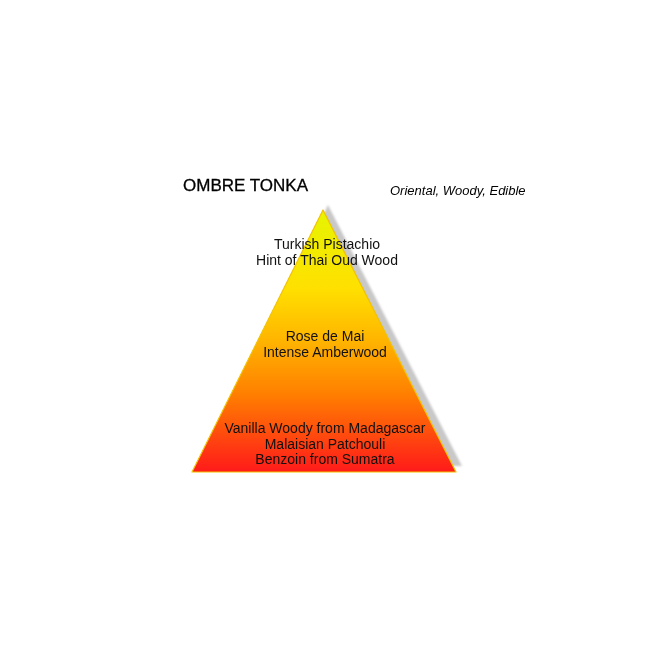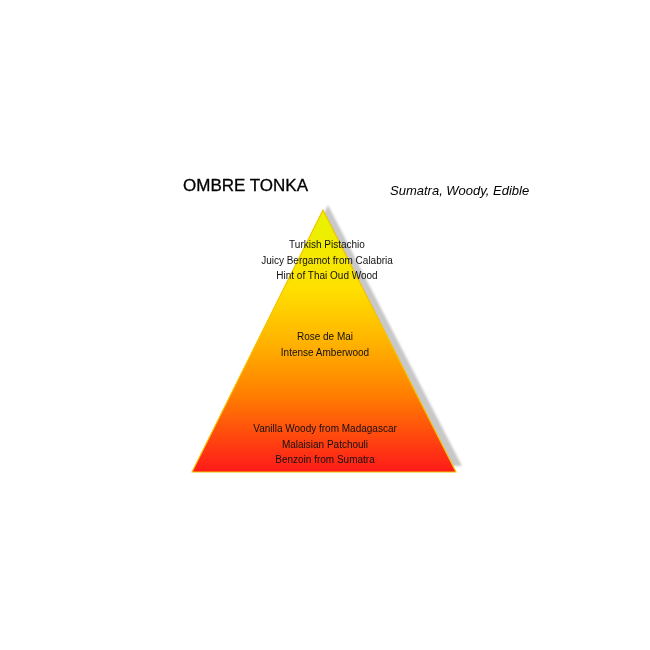--- a/index.html
+++ b/index.html
@@ -38,55 +38,54 @@
       left: 0;
       top: 0;
       width: 650px;
       height: 650px;
     }
     .tier {
       position: absolute;
       left: 180px;
       width: 290px;
       text-align: center;
-      font-size: 10px;
+      font-size: 14px;
       line-height: 15.5px;
       color: #111;
     }
     .tier-top { top: 237px; left: 177px; width: 300px; }
     .tier-middle { top: 329px; }
     .tier-base { top: 421px; }
     .note-line { display: block; }
   </style>
 </head>
 <body>
 
 <div class="title">OMBRE TONKA</div>
-<div class="subtitle">Sumatra, Woody, Edible</div>
+<div class="subtitle">Oriental, Woody, Edible</div>
 
 <svg class="pyramid" viewBox="0 0 650 650" xmlns="http://www.w3.org/2000/svg">
   <defs>
     <linearGradient id="pyrGrad" x1="0" y1="0" x2="0" y2="1">
       <stop offset="0%" stop-color="#e6f500"></stop>
       <stop offset="30%" stop-color="#ffe000"></stop>
       <stop offset="50%" stop-color="#ffb400"></stop>
       <stop offset="70%" stop-color="#ff8000"></stop>
       <stop offset="100%" stop-color="#ff1a1a"></stop>
     </linearGradient>
     <filter id="blur1" x="-10%" y="-10%" width="120%" height="120%">
       <feGaussianBlur stdDeviation="1.2"></feGaussianBlur>
     </filter>
   </defs>
   <polygon points="328,205 462,466 200,466" fill="#c8c8c8" filter="url(#blur1)"></polygon>
   <polygon points="323,210 456,472 192,472" fill="url(#pyrGrad)" stroke="#f2c200" stroke-width="1.2" stroke-linejoin="round"></polygon>
 </svg>
 
 <div class="tier tier-top">
   <span class="note-line">Turkish Pistachio</span>
-  <span class="note-line">Juicy Bergamot from Calabria</span>
   <span class="note-line">Hint of Thai Oud Wood</span>
 </div>
 
 <div class="tier tier-middle">
   <span class="note-line">Rose de Mai</span>
   <span class="note-line">Intense Amberwood</span>
 </div>
 
 <div class="tier tier-base">
   <span class="note-line">Vanilla Woody from Madagascar</span>

